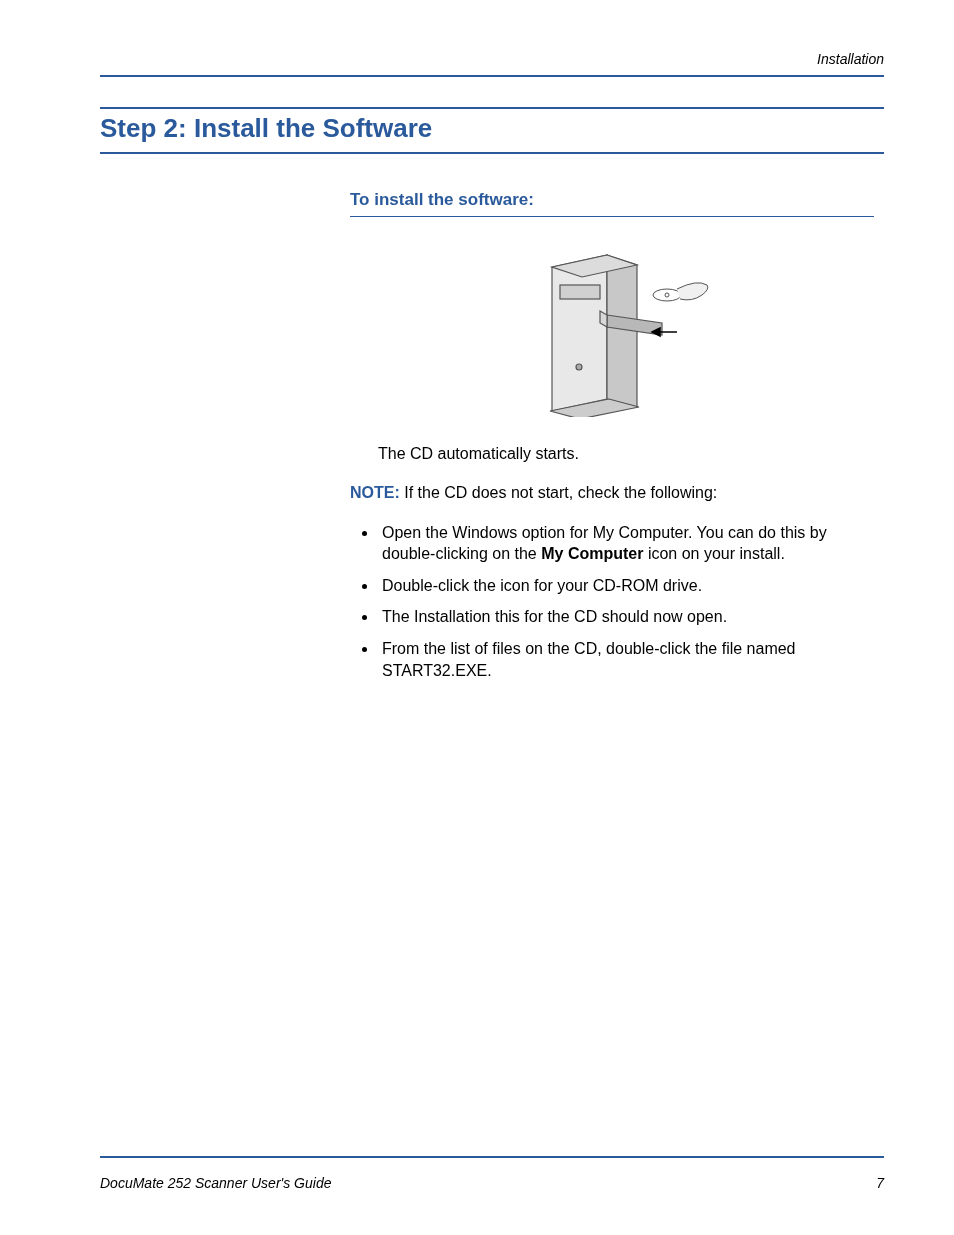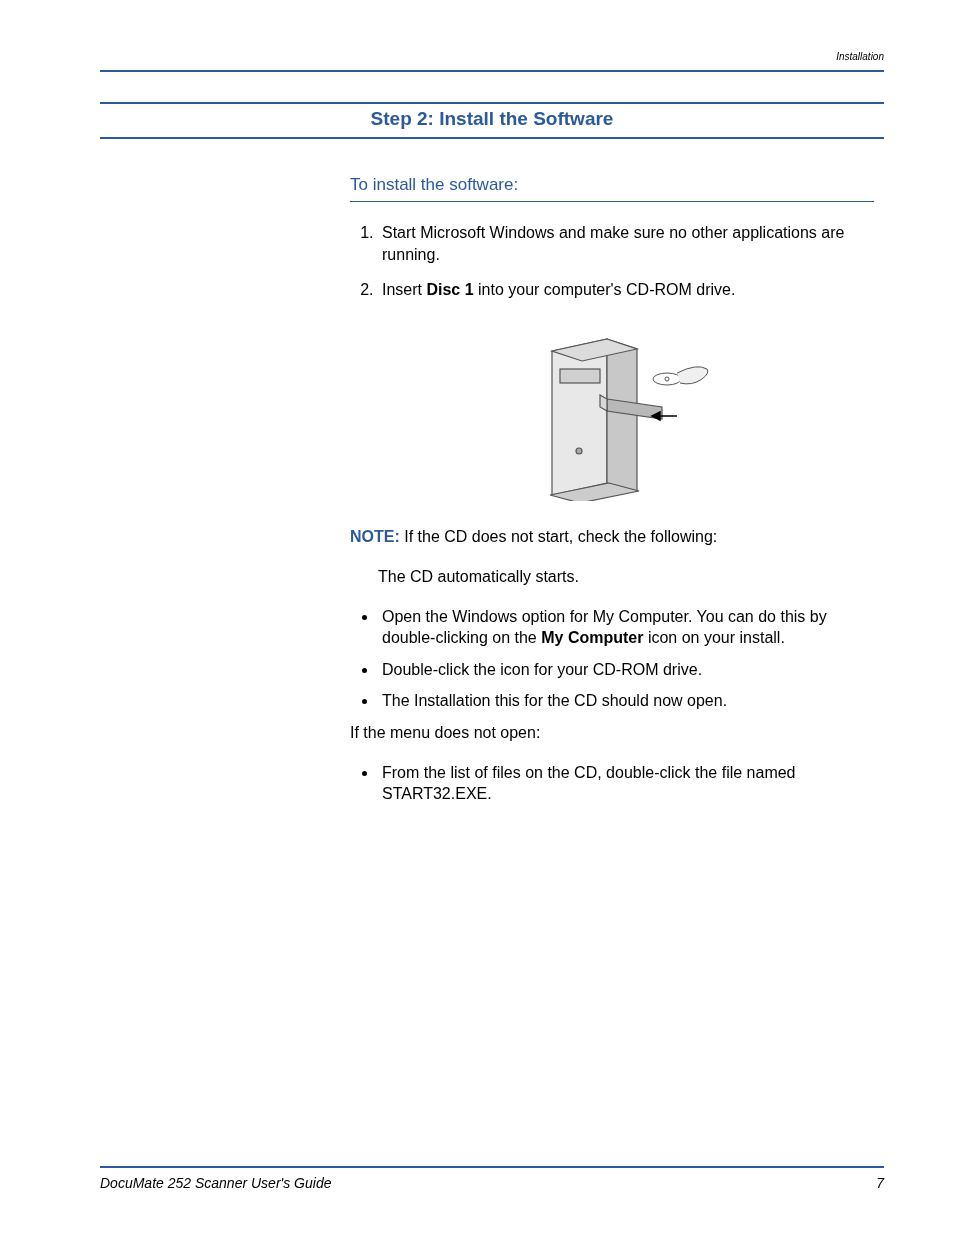--- a/index.html
+++ b/index.html
@@ -10,69 +10,68 @@
       width: 954px;
       height: 1235px;
       position: relative;
       padding: 50px 70px 50px 100px;
       font-size: 16px;
       line-height: 1.35;
     }
     .header-row {
       text-align: right;
       font-style: italic;
-      font-size: 10px;
+      font-size: 14px;
       padding-bottom: 6px;
       border-bottom: 2px solid #2a5a9c;
       margin-bottom: 30px;
     }
     h1 {
       color: #2a5a9c;
-      font-size: 19px;
+      font-size: 26px;
       font-weight: bold;
       padding-bottom: 6px;
       border-top: 2px solid #2a5a9c;
       border-bottom: 2px solid #2a5a9c;
       padding-top: 2px;
       margin-bottom: 35px;
-      text-align: center;
     }
     .content {
       margin-left: 250px;
       margin-right: 10px;
     }
     .note-label {
       color: #2a5a9c;
       font-weight: bold;
     }
     .para { margin-bottom: 18px; }
     h2 {
       color: #2a5a9c;
       font-size: 17px;
-      font-weight: normal;
+      font-weight: bold;
       padding-bottom: 4px;
       border-bottom: 1.5px solid #2a5a9c;
       margin-bottom: 20px;
       margin-top: 28px;
     }
     ol { list-style: decimal; padding-left: 28px; }
     ol li { margin-bottom: 14px; padding-left: 4px; }
     ul { list-style: disc; padding-left: 28px; }
     ul li { margin-bottom: 10px; padding-left: 4px; }
     .figure {
       text-align: center;
       margin: 20px 0 20px 0;
     }
     .footer {
       position: absolute;
       bottom: 42px;
       left: 100px;
       right: 70px;
       border-top: 2px solid #2a5a9c;
-      padding-top: 6px;
+      padding-top: 16px;
       display: flex;
       justify-content: space-between;
       font-style: italic;
       font-size: 14px;
     }
     .footer .page-num { font-style: italic; }
     b { font-weight: bold; }
     svg { display: inline-block; }
   </style>
 </head>
@@ -82,26 +81,20 @@
   <span>Installation</span>
 </div>
 
 <h1>Step 2: Install the Software</h1>
 
 <div class="content">
 
 
   <h2>To install the software:</h2>
 
-  <ol>
-    <li>Start Microsoft Windows and make sure no other applications are running.</li>
-    <li>
-      <span>Insert </span><b>Disc 1</b><span> into your computer's CD-ROM drive.</span>
-    </li>
-  </ol>
 
   <div class="figure">
     <svg width="200" height="180" viewBox="0 0 200 180">
 
       <g stroke="#555" stroke-width="1.2" fill="none">
 
         <polygon points="40,30 95,18 95,162 40,174" fill="#e8e8e8"></polygon>
 
         <polygon points="95,18 125,28 125,170 95,162" fill="#c8c8c8"></polygon>
 
@@ -123,37 +116,36 @@
         <path d="M165,52 Q185,42 195,48 Q198,52 190,58 Q180,65 168,62" fill="#f0f0f0"></path>
       </g>
 
       <g stroke="#000" stroke-width="1.5" fill="#000">
         <line x1="165" y1="95" x2="140" y2="95"></line>
         <polygon points="140,95 148,91 148,99"></polygon>
       </g>
     </svg>
   </div>
 
+  <p class="para" style="margin-left:28px;">The CD automatically starts.</p>
+
   <p class="para">
     <span class="note-label">NOTE:</span><span>  If the CD does not start, check the following:</span>
   </p>
-
-  <p class="para" style="margin-left:28px;">The CD automatically starts.</p>
 
 
 
   <ul>
     <li>
       <span>Open the Windows option for My Computer. You can do this by double-clicking on the </span><b>My Computer</b><span> icon on your install.</span>
     </li>
     <li>Double-click the icon for your CD-ROM drive.</li>
     <li>The Installation this for the CD should now open.</li>
   </ul>
 
-  <p class="para">If the menu does not open:</p>
 
   <ul>
     <li>From the list of files on the CD, double-click the file named START32.EXE.</li>
   </ul>
 
 </div>
 
 <div class="footer">
   <span>DocuMate 252 Scanner User's Guide</span>
   <span class="page-num">7</span>

